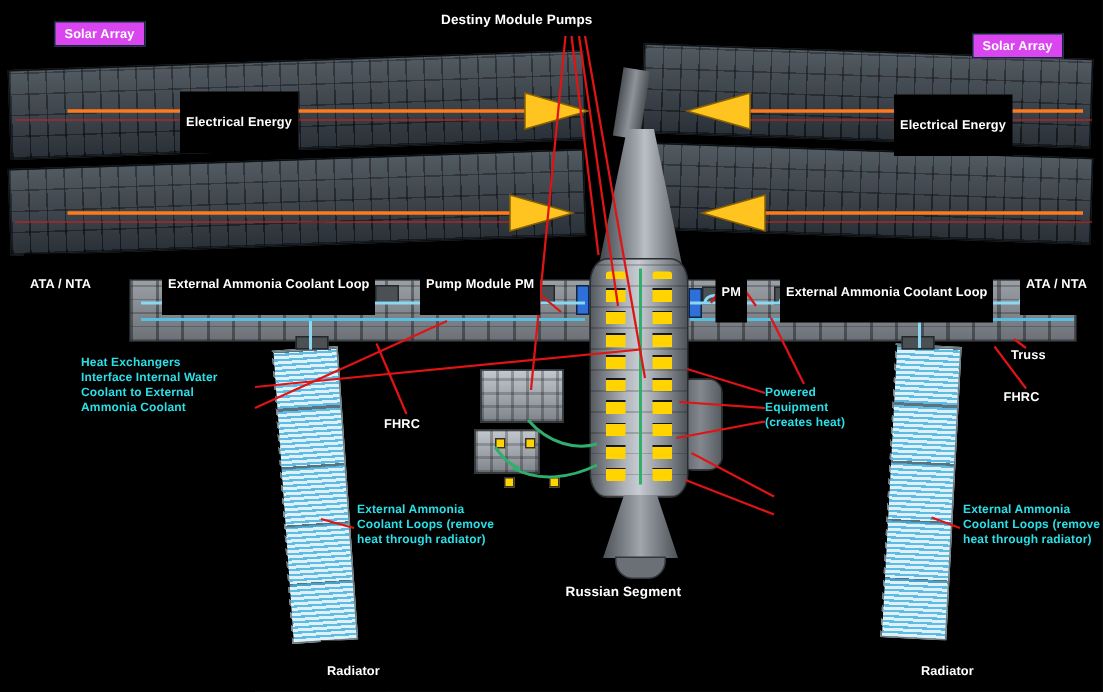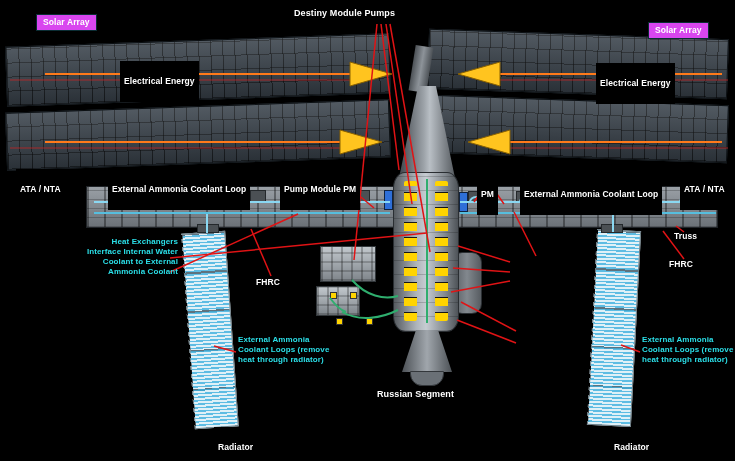--- a/index.html
+++ b/index.html
@@ -19,21 +19,21 @@
   *{margin:0;padding:0;box-sizing:border-box}
   html,body{background:#111}
   body{font-family:"Liberation Sans",sans-serif}
   .stage{position:relative;width:735px;height:461px;background:var(--bg);overflow:hidden}
 
   .label{position:absolute;font-weight:bold;font-size:8.5px;line-height:1.25;
          color:var(--label-white);white-space:pre-line;z-index:30;letter-spacing:.1px}
   .label.cyan{color:var(--label-cyan);font-size:8px}
   .label.boxed{background:var(--bg);padding:15px 4px}
   .label.teal-box{background:#d946ef;padding:2px 6px;border:1px solid #0a2d33}
-  .label.center{text-align:right}
+  .label.center{text-align:left}
   .label.big{font-size:9px}
 
   .solar-array{position:absolute;z-index:1;border:1px solid #0c1013;
     background-color:var(--array-panel);
     background-image:
       linear-gradient(180deg, rgba(255,255,255,.12), rgba(0,0,0,.28)),
       repeating-linear-gradient(90deg, rgba(0,0,0,.55) 0 1px, transparent 1px 12px),
       repeating-linear-gradient(0deg, rgba(0,0,0,.45) 0 1px, transparent 1px 14px);}
 
   .truss{position:absolute;left:86px;top:186px;width:632px;height:42px;z-index:2;
@@ -207,20 +207,23 @@
   <div class="label boxed" style="left:280px;top:169px">Pump Module  PM</div>
   <div class="label boxed" style="left:477px;top:174px">PM</div>
   <div class="label boxed" style="left:520px;top:174px">External Ammonia Coolant Loop</div>
   <div class="label boxed" style="left:680px;top:169px">ATA / NTA</div>
   <div class="label cyan center" style="left:54px;top:237px;width:124px">Heat Exchangers
 Interface Internal Water
 Coolant to External
 Ammonia Coolant</div>
   <div class="label" style="left:256px;top:277px">FHRC</div>
   <div class="label" style="left:669px;top:259px">FHRC</div>
+  <div class="label cyan center" style="left:510px;top:257px;width:72px">Powered
+Equipment
+(creates heat)</div>
   <div class="label" style="left:674px;top:231px">Truss</div>
   <div class="label cyan" style="left:238px;top:335px;width:102px">External Ammonia
 Coolant Loops (remove
 heat through radiator)</div>
   <div class="label big" style="left:377px;top:389px">Russian Segment</div>
   <div class="label cyan" style="left:642px;top:335px;width:100px">External Ammonia
 Coolant Loops (remove
 heat through radiator)</div>
   <div class="label boxed" style="left:214px;top:427px">Radiator</div>
   <div class="label boxed" style="left:610px;top:427px">Radiator</div>

